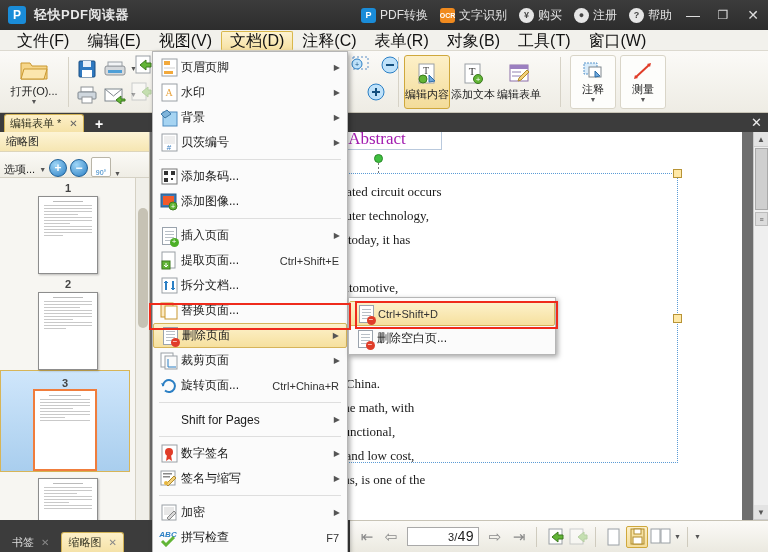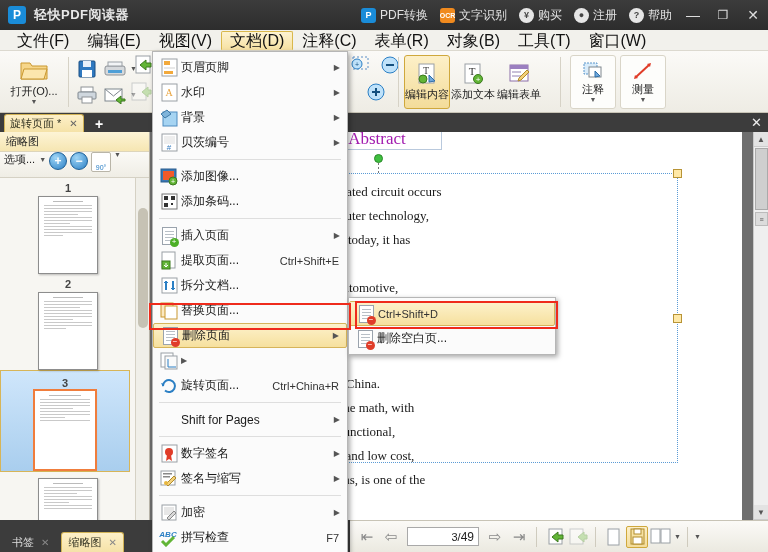--- a/index.html
+++ b/index.html
@@ -92,21 +92,21 @@
     position:absolute;left:0;top:132px;width:150px;height:388px;
     background:#f4f3ef;border-right:1px solid #b9b5a8;
   }
   .lp-head{
     height:20px;background:linear-gradient(#fdf4d6,#f6e6b2);
     border-bottom:1px solid #ddd5bb;display:flex;align-items:center;
     padding-left:6px;font-size:11px;color:#222;
   }
   .lp-tools{
     height:26px;background:linear-gradient(#fbfaf6,#efede5);
-    border-bottom:1px solid #d5d1c4;display:flex;align-items:flex-start;gap:3px;padding:0 4px;
+    border-bottom:1px solid #d5d1c4;display:flex;align-items:flex-end;gap:3px;padding:0 4px;
   }
   .lp-opt{font-size:11px;color:#222;display:flex;align-items:center;}
   .circbtn{
     width:18px;height:18px;border-radius:50%;
     background:radial-gradient(circle at 35% 30%,#9fd6f7,#2b7fc4);
     border:1px solid #1d5f96;color:#fff;font-size:12px;font-weight:bold;
     display:flex;align-items:center;justify-content:center;line-height:0;
   }
   .rotbtn{width:20px;height:20px;border:1px solid #b9b5a8;background:#fff;position:relative;border-radius:2px;
     font-size:7px;color:#2b7fc4;display:flex;align-items:flex-end;justify-content:center;}
@@ -184,21 +184,21 @@
     position:absolute;left:350px;top:520px;width:418px;height:32px;
     background:linear-gradient(#fbfaf7,#ebe9e0);border-top:1px solid #c8c4b6;
     display:flex;align-items:center;padding-left:6px;gap:2px;
   }
   .navbtn{width:22px;height:22px;display:flex;align-items:center;justify-content:center;color:#8a8a8a;font-size:15px;}
   .pagebox{
     width:72px;height:19px;border:1px solid #a9a9a9;background:#fff;
     display:flex;align-items:center;justify-content:flex-end;padding-right:4px;
     font-size:11px;color:#222;margin:0 3px;
   }
-  .pagebox sup{font-size:12px;}
+  .pagebox sup{font-size:14px;font-family:Liberation Mono, monospace;}
   .stsep{width:1px;height:20px;background:#cfcbbe;margin:0 4px;}
   .sbtn{width:22px;height:22px;display:flex;align-items:center;justify-content:center;}
   .sbtn.sel{background:linear-gradient(#fdf0c8,#f3dc9a);border:1px solid #cfa83c;border-radius:2px;}
 
   
   .dropdown{
     position:absolute;left:152px;top:51px;width:196px;
     background:#fbfbfb;border:1px solid #b6b6b6;
     box-shadow:2px 2px 5px rgba(0,0,0,.35);
     padding:3px 0; z-index:50;
@@ -424,21 +424,21 @@
         <path d="M19 2l-4 1 3 3z" fill="#e03c28"></path>
       </svg>
       <span class="lbl">测量</span>
       <span class="caret">▼</span>
     </div>
   </div>
 </div>
 
 <div class="tabstrip">
   <div class="doctab">
-    <span>旋转页面 *</span>
+    <span>编辑表单 *</span>
     <span class="tabclose">✕</span>
   </div>
   <div class="tabplus">+</div>
   <div class="xclose">✕</div>
 </div>
 
 <div class="leftpanel">
   <div class="lp-head">缩略图</div>
   <div class="lp-tools">
     <div class="lp-opt">
@@ -671,43 +671,43 @@
         </svg>
     </span>
     <span class="mi-lb">贝茨编号</span>
     <span class="mi-ar">▶</span>
   </div>
 
   <div class="mdiv"></div>
 
   <div class="mi">
     <span class="mi-ic">
-      <svg width="18" height="18" viewBox="0 0 18 18">
-          <rect x="1" y="1" width="15" height="13" fill="#3a78b5" stroke="#2a5c8d"></rect>
-          <rect x="3" y="3" width="11" height="9" fill="#f25a2a"></rect>
-          <circle cx="13" cy="13" r="4" fill="#62b536" stroke="#3c7a1f"></circle>
-          <text x="13" y="16" font-size="7" fill="#fff" text-anchor="middle">+</text>
-        </svg>
-    </span>
-    <span class="mi-lb">添加图像...</span>
-  </div>
-
-  <div class="mi">
-    <span class="mi-ic">
       <svg width="17" height="17" viewBox="0 0 17 17">
           <rect x="1" y="1" width="15" height="15" fill="#fff" stroke="#777"></rect>
           <rect x="3" y="3" width="4" height="4" fill="#333"></rect>
           <rect x="10" y="3" width="4" height="4" fill="#333"></rect>
           <rect x="3" y="10" width="4" height="4" fill="#333"></rect>
           <rect x="10" y="10" width="2" height="2" fill="#333"></rect>
         </svg>
     </span>
     <span class="mi-lb">添加条码...</span>
   </div>
 
+  <div class="mi">
+    <span class="mi-ic">
+      <svg width="18" height="18" viewBox="0 0 18 18">
+          <rect x="1" y="1" width="15" height="13" fill="#3a78b5" stroke="#2a5c8d"></rect>
+          <rect x="3" y="3" width="11" height="9" fill="#f25a2a"></rect>
+          <circle cx="13" cy="13" r="4" fill="#62b536" stroke="#3c7a1f"></circle>
+          <text x="13" y="16" font-size="7" fill="#fff" text-anchor="middle">+</text>
+        </svg>
+    </span>
+    <span class="mi-lb">添加图像...</span>
+  </div>
+
   <div class="mdiv"></div>
 
   <div class="mi">
     <span class="mi-ic">
       <span class="i-page">
           <span class="badge green">+</span>
         </span>
     </span>
     <span class="mi-lb">插入页面</span>
     <span class="mi-ar">▶</span>
@@ -757,20 +757,21 @@
   </div>
 
   <div class="mi">
     <span class="mi-ic">
       <svg width="18" height="18" viewBox="0 0 18 18">
           <rect x="1" y="1" width="12" height="14" fill="#fff" stroke="#9aa0a5"></rect>
           <rect x="5" y="4" width="12" height="13" fill="#fafafa" stroke="#9aa0a5"></rect>
           <path d="M8 7v8h8" fill="none" stroke="#2b7fc4"></path>
         </svg>
     </span>
+    <span class="mi-lb">裁剪页面</span>
     <span class="mi-ar">▶</span>
   </div>
 
   <div class="mi">
     <span class="mi-ic">
       <svg width="18" height="18" viewBox="0 0 18 18">
           <path d="M3 9a6 6 0 1 1 2 4.5" fill="none" stroke="#2b7fc4" stroke-width="2"></path>
           <path d="M1 6l3 1-1 3z" fill="#2b7fc4"></path>
         </svg>
     </span>

